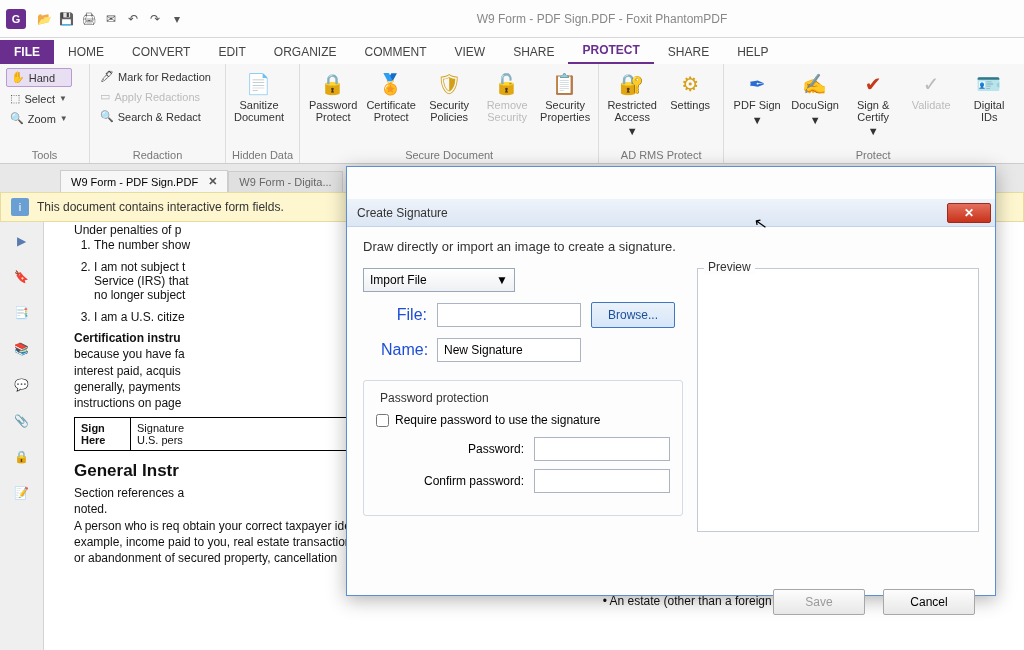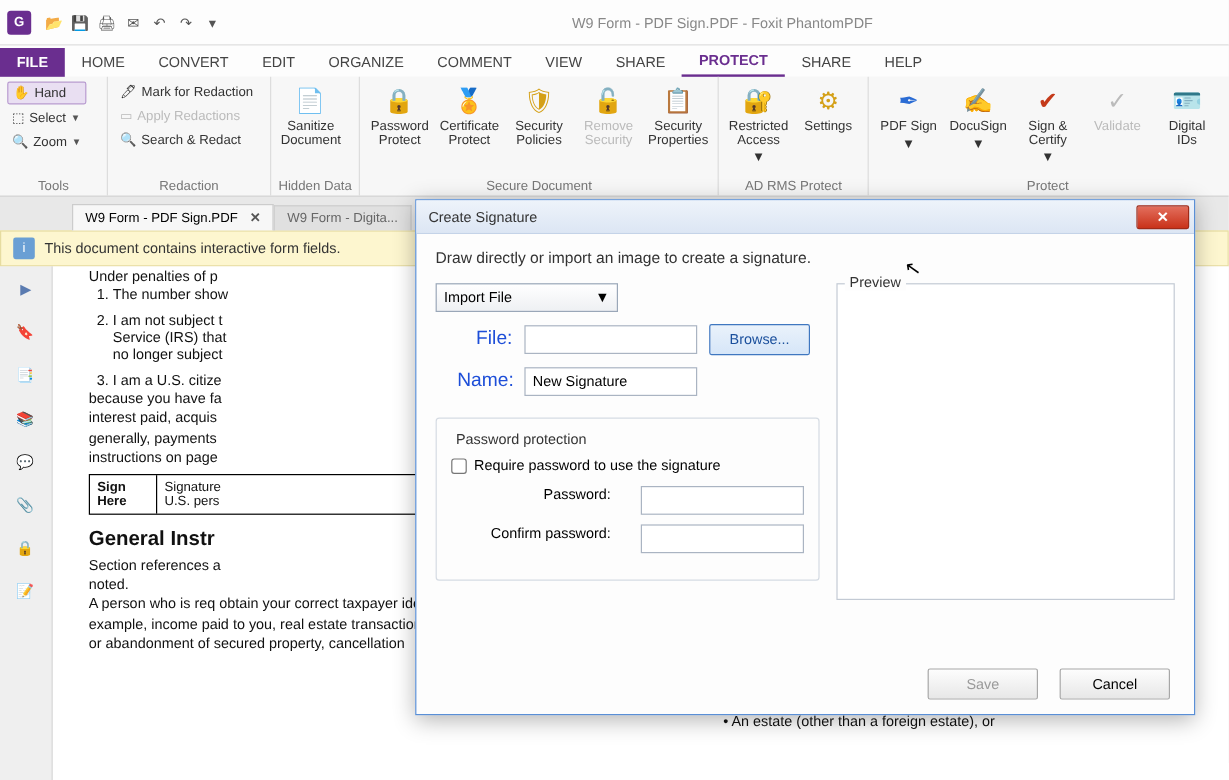--- a/index.html
+++ b/index.html
@@ -55,37 +55,37 @@
 .docview ol{ margin-left:20px; font-size:12px;}
 .doc-columns{ display:flex; gap:20px;}
 .col-left{ flex:1.3;}
 .col-right{ flex:1; font-size:12px;}
 .signbox{ border:1px solid #000; display:flex; margin:6px 0; font-size:11px;}
 .signbox .l{ border-right:1px solid #000; padding:4px 6px; font-weight:bold; width:56px;}
 .signbox .r{ padding:4px 6px;}
 
 
 .dialog{ position:absolute; left:346px; top:166px; width:650px; height:430px; background:#fdfdfd; border:1px solid #5a8fd6; box-shadow:0 4px 18px rgba(0,0,0,.3); z-index:100;}
-.dialog-titlebar{ height:28px; background:linear-gradient(#eef3fa,#dce6f4); display:flex; align-items:center; padding:0 4px 0 10px; font-size:12px; color:#333; border-bottom:1px solid #c4d3e8;}
+.dialog-titlebar{ height:28px; background:linear-gradient(#eef3fa,#dce6f4); display:flex; align-items:center; padding:0 4px 0 10px; font-size:12px; color:#333; border-bottom:1px solid #c4d3e8;margin-top:32px;}
 .dialog-titlebar .t{ flex:1;}
 .dialog-close{ width:44px; height:20px; background:linear-gradient(#e36f5d,#c9321a); border:1px solid #9f2a18; border-radius:2px; color:#fff; display:flex;align-items:center;justify-content:center; cursor:pointer; font-weight:bold;}
 .dialog-body{ padding:12px 16px; display:flex; flex-direction:column; height:calc(100% - 28px);}
 .dialog-instr{ color:#333; font-size:13px; margin-bottom:14px;}
 .dialog-main{ flex:1; display:flex; gap:14px;}
 .dialog-left{ width:320px; display:flex; flex-direction:column; gap:10px;}
 .dialog-right{ flex:1;}
 .combo{ width:152px; height:24px; border:1px solid #9aa7b8; background:linear-gradient(#fff,#eef0f3); display:flex; align-items:center; padding:0 6px; font-size:12px; justify-content:space-between; cursor:pointer;}
 .field-row{ display:flex; align-items:center; gap:10px; margin-left:18px;}
 .field-row label{ width:46px; text-align:right; font-size:16px; color:#1d4ed8;}
 .text-input{ width:144px; height:24px; border:1px solid #aab4c2; padding:0 6px; font-size:12px;}
 .browse-btn{ height:26px; padding:0 16px; border:1px solid #3f77c0; background:linear-gradient(#eaf2fb,#d6e6f8); color:#1a4f9c; font-size:12px; cursor:pointer; border-radius:2px;}
 .fieldset{ border:1px solid #d5dbe3; border-radius:3px; padding:10px 12px 14px; margin-top:8px;}
 .fieldset-title{ font-size:12px; color:#333; margin:-18px 0 8px 0; background:#fdfdfd; display:inline-block; padding:0 4px;}
 .check-row{ display:flex; align-items:center; gap:6px; font-size:12px; margin-bottom:10px;}
-.pw-row{ display:flex; gap:25px; margin-bottom:8px; justify-content:flex-end;}
+.pw-row{ display:flex; align-items:center; gap:10px; margin-bottom:8px; justify-content:flex-end;}
 .pw-row label{ font-size:12px;}
 .pw-row input{ width:136px; height:24px; border:1px solid #aab4c2;}
 .preview-box{ border:1px solid #c3cad4; height:264px; position:relative; background:#fff;}
 .preview-label{ position:absolute; top:-9px; left:6px; background:#fdfdfd; padding:0 4px; font-size:12px; color:#333;}
 .dialog-buttons{ display:flex; justify-content:flex-end; gap:18px; padding:6px 4px 0;}
 .dlg-btn{ width:92px; height:26px; border:1px solid #a7a7a7; background:linear-gradient(#fdfdfd,#e7e7e7); font-size:12px; cursor:pointer; border-radius:2px;}
 .dlg-btn.disabled{ color:#9a9a9a;}
 
 .cursor{ position:absolute; left:754px; top:214px; z-index:200; font-size:16px; color:#000; transform:rotate(-10deg);}
 </style>
@@ -275,20 +275,21 @@
     <div class="doc-columns">
       <div class="col-left">
         <p>Under penalties of p</p>
         <ol>
           <li><span>The number show</span></li>
           <li style="margin-top:8px; white-space:pre-line;"><span>I am not subject t
 Service (IRS) that
 no longer subject</span></li>
           <li style="margin-top:8px;"><span>I am a U.S. citize</span></li>
         </ol>
+        <p style="margin-top:6px"><b>Certification instru</b></p>
         <p style="white-space:pre-line">because you have fa
 interest paid, acquis
 generally, payments
 instructions on page</p>
         <div class="signbox">
           <div class="l" style="white-space:pre-line">Sign Here</div>
           <div class="r" style="white-space:pre-line">Signature
 U.S. pers</div>
         </div>
         <h3>General Instr</h3>

